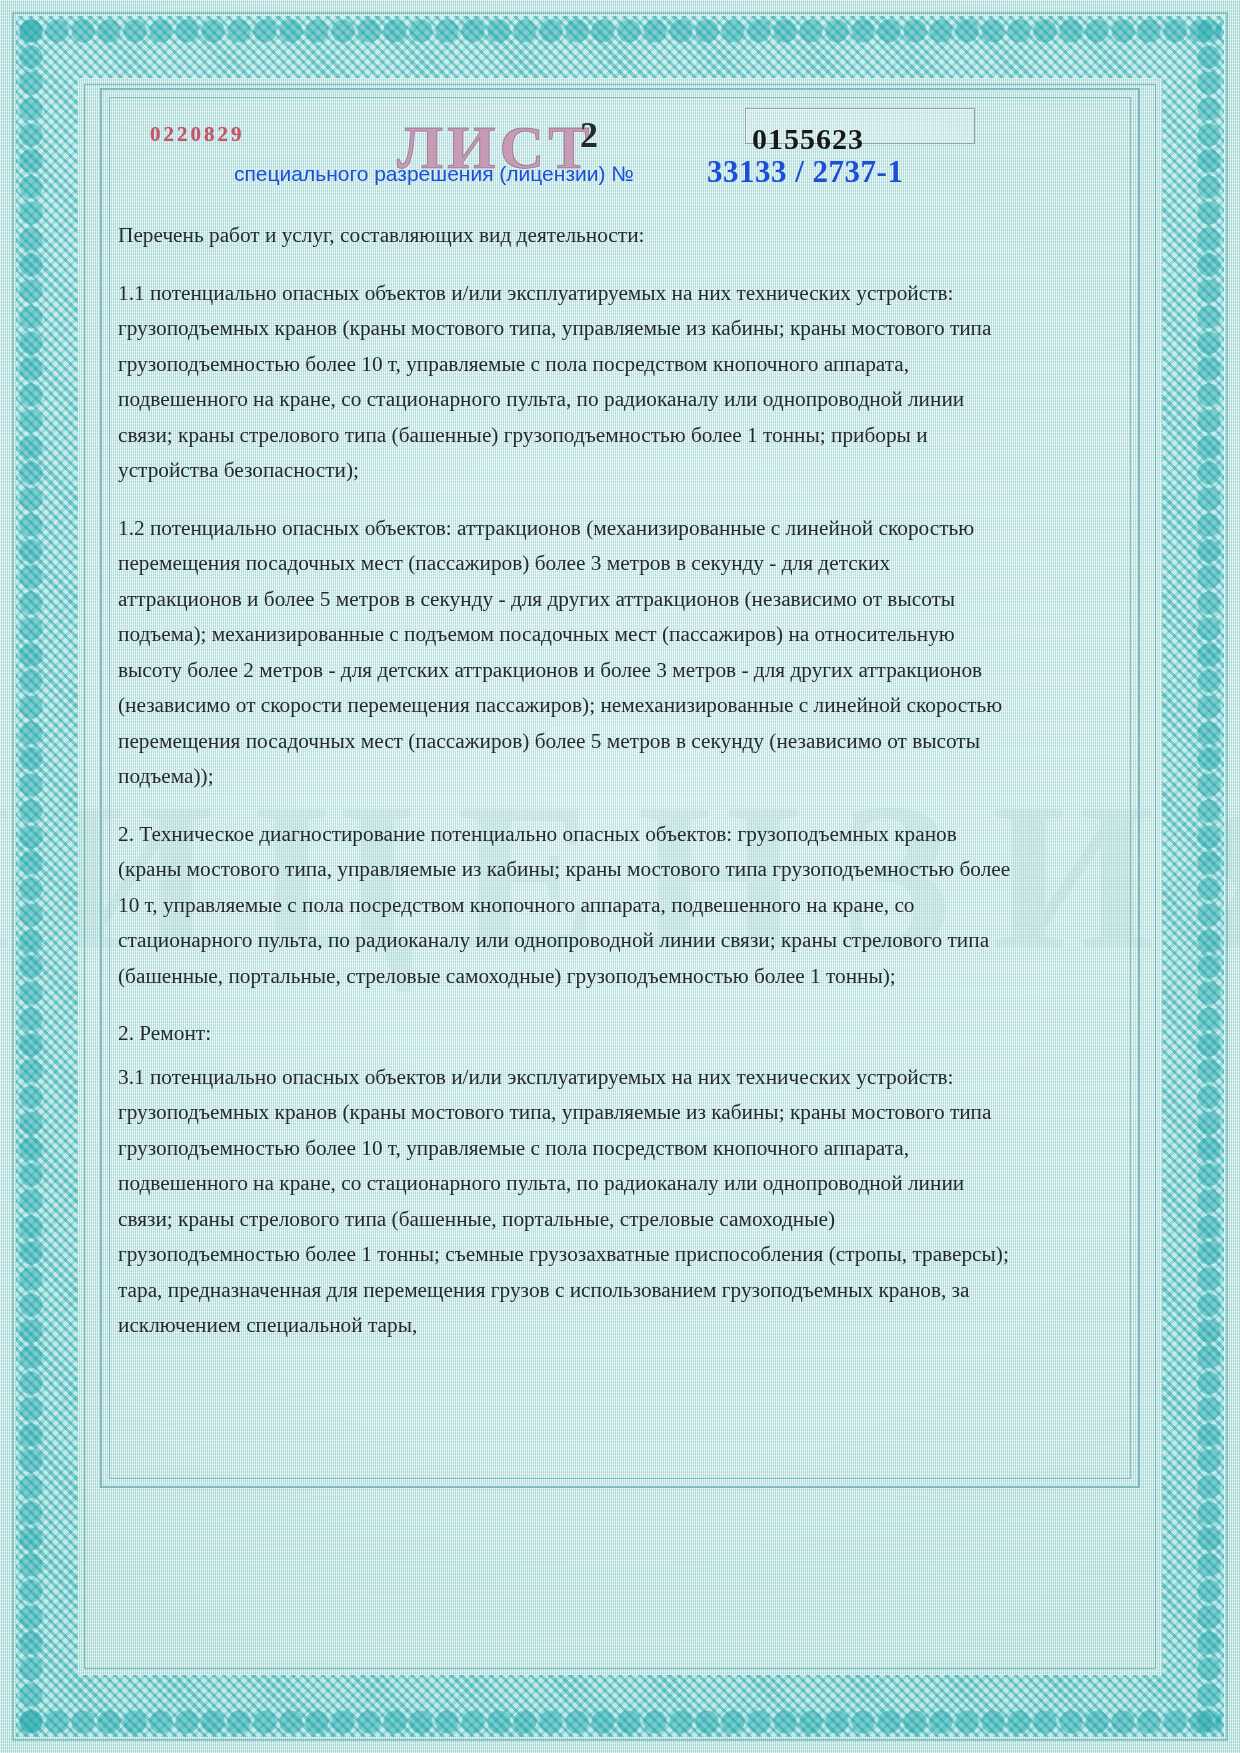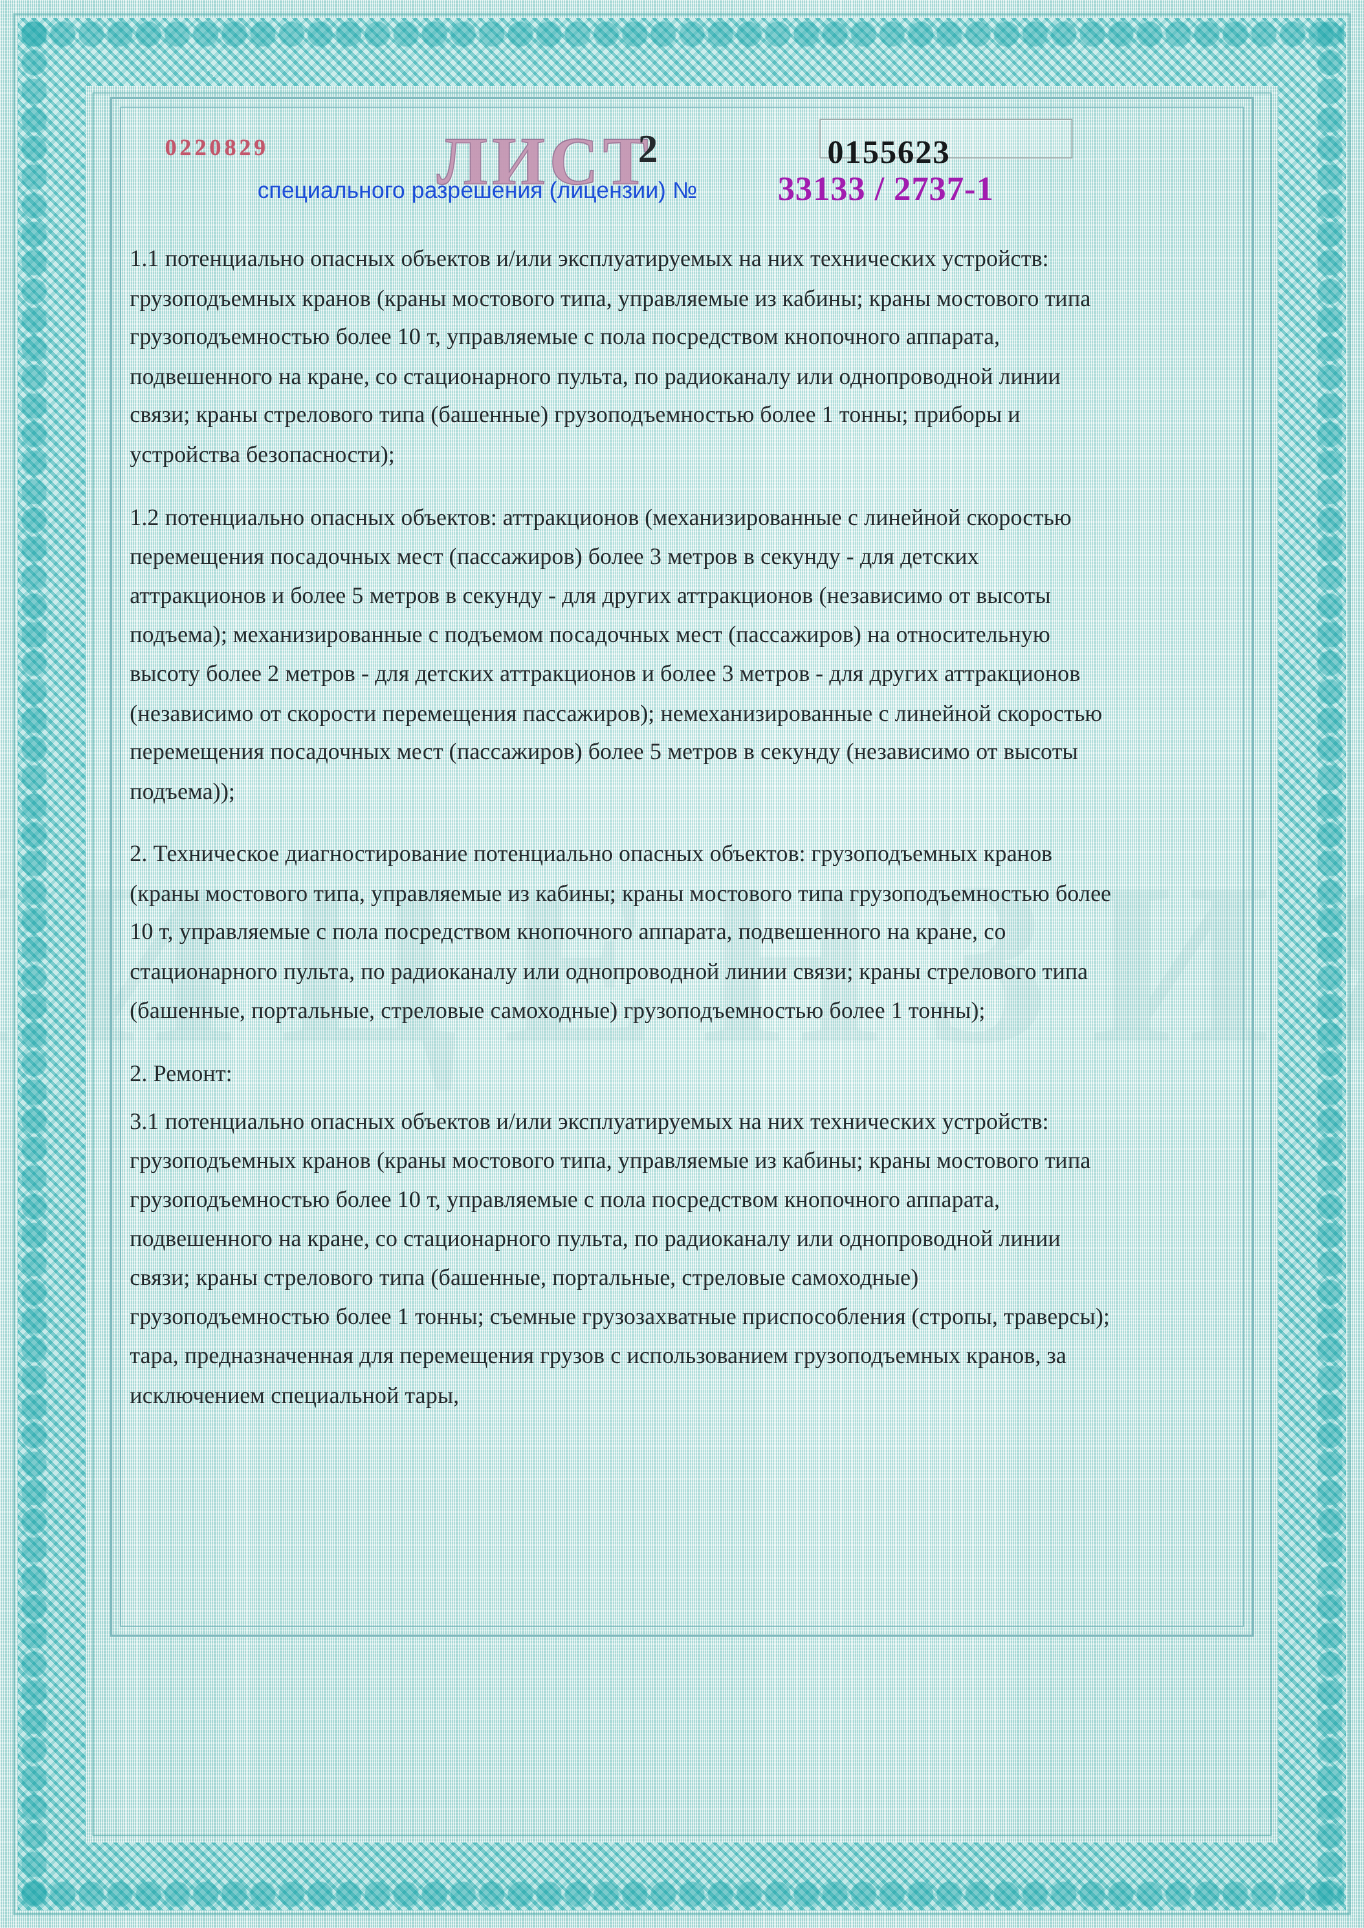--- a/index.html
+++ b/index.html
@@ -119,21 +119,21 @@
     font-size:36px;font-weight:700;color:#23292c;
   }
   #subtitle-line{
     position:absolute;left:122px;top:62px;
     font-family:"Liberation Sans", sans-serif;
     font-size:21px;color:#1d4ed8;
   }
   #license-number{
     position:absolute;left:595px;top:54px;
     font-family:"Liberation Serif", serif;
-    font-size:31px;font-weight:700;color:#a21caf;
+    font-size:31px;font-weight:700;color:#1d4ed8;
     letter-spacing:.5px;
   }
   #blank-number-box{
     position:absolute;left:633px;top:8px;
     width:228px;height:34px;
     border:1px solid #9aa3a3;
     background:rgba(255,255,255,.16);
     box-shadow:inset 1px 1px 0 rgba(255,255,255,.5);
   }
   #blank-number{
@@ -192,20 +192,21 @@
 
   <div id="blank-number">0155623</div>
 
   <div id="subtitle-line">специального разрешения (лицензии) №</div>
 
   <div id="license-number">33133 / 2737-1</div>
 </div>
 
 <div id="body-text">
 
+  <p class="gap">Перечень работ и услуг, составляющих вид деятельности:</p>
 
 
   <p class="gap">1.1  потенциально опасных объектов и/или эксплуатируемых на них технических устройств: грузоподъемных кранов (краны мостового типа, управляемые из кабины; краны мостового типа грузоподъемностью более 10 т, управляемые с пола посредством кнопочного аппарата, подвешенного на кране, со стационарного пульта, по радиоканалу или однопроводной линии связи; краны стрелового типа  (башенные) грузоподъемностью более 1 тонны; приборы и устройства безопасности);</p>
 
   <p class="gap">1.2  потенциально опасных объектов: аттракционов (механизированные с линейной скоростью перемещения посадочных мест (пассажиров) более 3 метров в секунду - для детских аттракционов и более 5 метров в секунду - для других аттракционов (независимо от высоты подъема); механизированные с подъемом посадочных мест (пассажиров) на относительную высоту более 2 метров - для детских аттракционов и более 3 метров - для других аттракционов (независимо от скорости перемещения пассажиров); немеханизированные с линейной скоростью перемещения посадочных мест (пассажиров) более 5 метров в секунду (независимо от высоты подъема));</p>
 
   <p class="gap">2. Техническое диагностирование потенциально опасных объектов: грузоподъемных кранов (краны мостового типа, управляемые из кабины; краны мостового типа грузоподъемностью более 10 т, управляемые с пола посредством кнопочного аппарата, подвешенного на кране, со стационарного пульта, по радиоканалу или однопроводной линии связи; краны стрелового типа (башенные, портальные, стреловые самоходные) грузоподъемностью более 1 тонны);</p>
 
   <p class="tight">2. Ремонт:</p>
 

